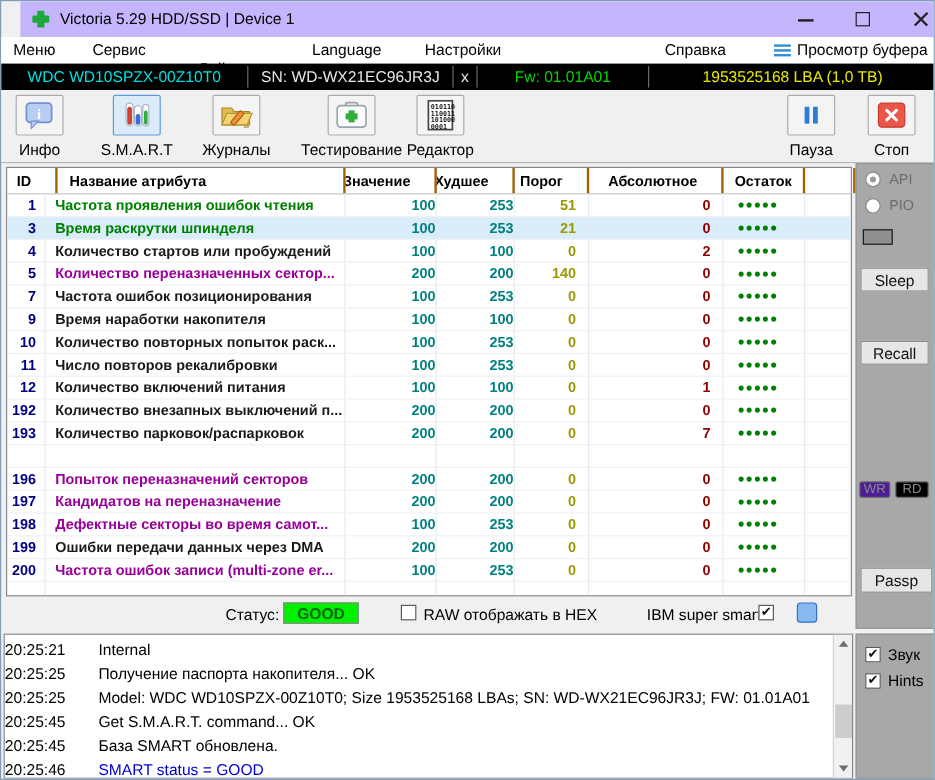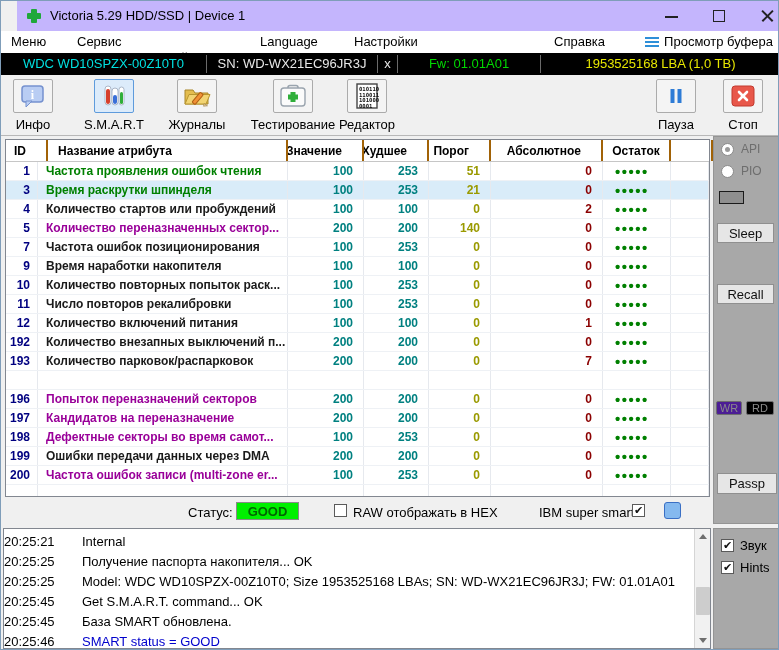--- a/index.html
+++ b/index.html
@@ -61,21 +61,21 @@
   .table-wrap { position:absolute; left:4px; top:138px; width:705px; height:358px; background:#fff;
                 border:1px solid #828790; display:flex; flex-direction:column; font-size:12px; font-weight:bold; }
   .thead, .trow { display:grid; grid-template-columns:32px 250px 76px 65px 62px 112px 68px 1fr; }
   .thead { height:22px; border-bottom:1px solid #c6c6c6; align-items:center; color:#000; }
   .thead .hc { padding:0 20px; border-right:2px solid #a16207; height:100%; display:flex; align-items:center; white-space:nowrap; overflow:hidden; }
   .hc.r { justify-content:flex-end; } .hc.c { justify-content:center; } .hc.l { justify-content:flex-start; }
   .trow { height:19px; align-items:center; border-bottom:1px solid #eef1f5; }
   .trow > span { height:100%; display:flex; align-items:center; border-right:1px solid #e6e9ee; overflow:hidden; white-space:nowrap; }
   .trow .c-id { justify-content:flex-end; padding-right:7px; color:#000080; }
   .trow .c-name { padding-left:8px; }
-  .trow .c-num { justify-content:flex-end; padding-right:10px; color:#008080; }
+  .trow .c-num { justify-content:flex-end; color:#008080; }
   .trow .c-thr { justify-content:flex-end; padding-right:10px; color:#9a9a00; }
   .trow .c-abs { justify-content:flex-end; padding-right:10px; color:#8b0000; }
   .trow .c-dots { padding-left:12px; color:#008000; font-size:15px; letter-spacing:1.5px; }
   .trow.selected { background:#d9ecf9; }
   .trow .nc-green { color:#008000; } .trow .nc-purple { color:#990099; } .trow .nc-black { color:#1a1a1a; }
   .filler-row { flex:1 1 auto; display:grid; grid-template-columns:32px 250px 76px 65px 62px 112px 68px 1fr; }
   .filler-row span { border-right:1px solid #e6e9ee; }
 
   
   .side-panel { position:absolute; left:712px; top:135px; width:66px; height:388px; background:#a8a8a8; border:1px solid #949494; }

